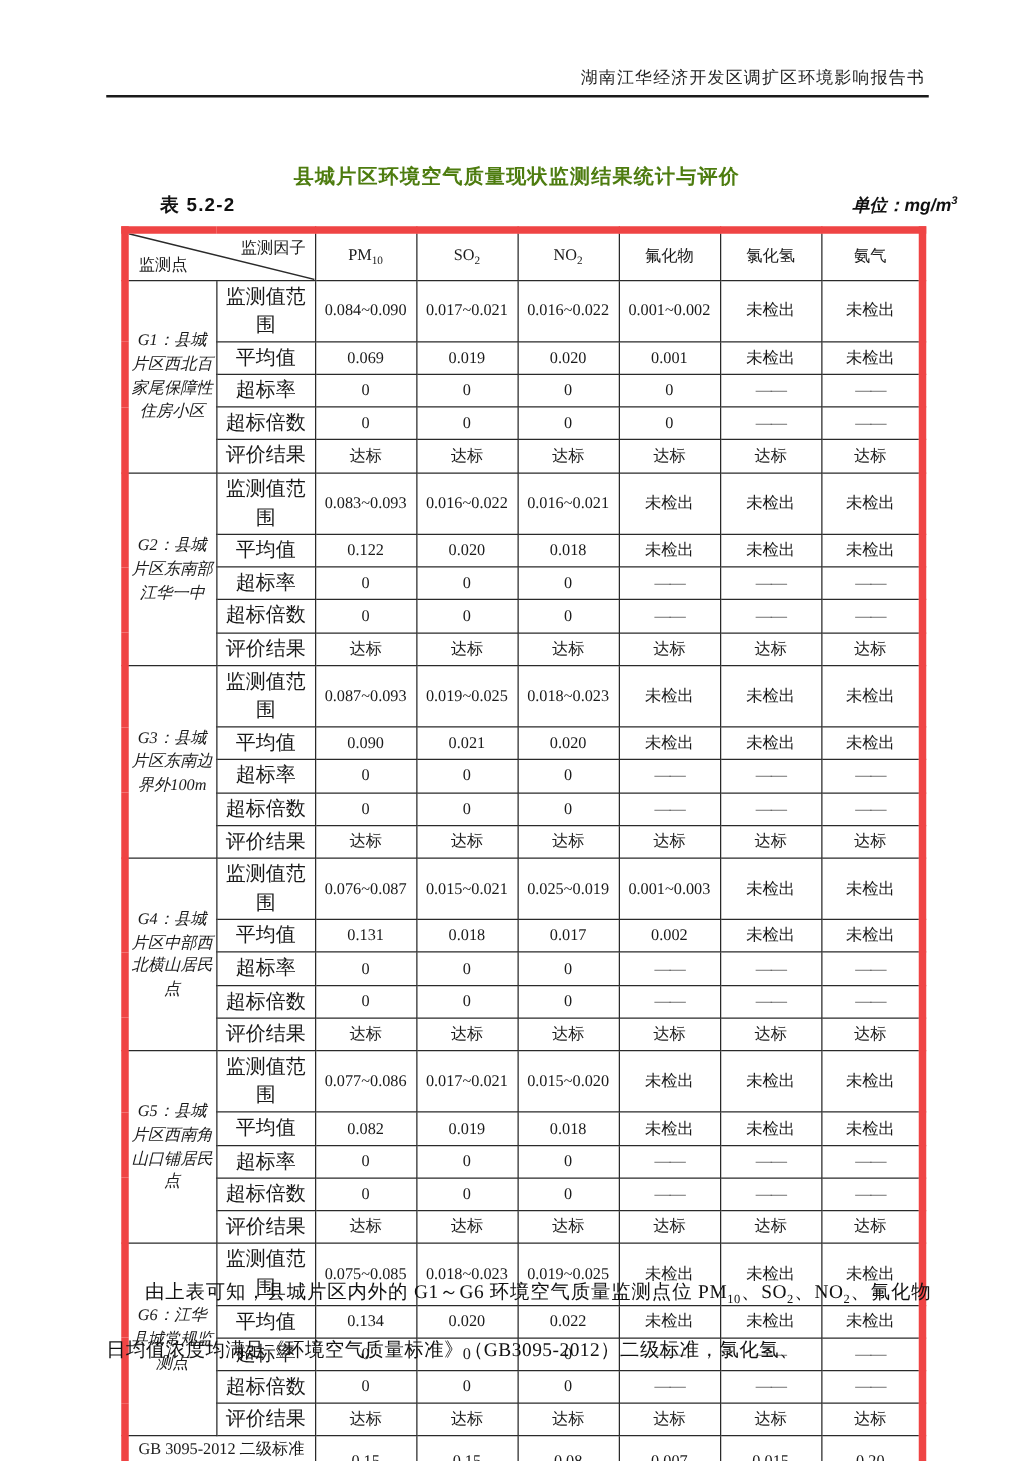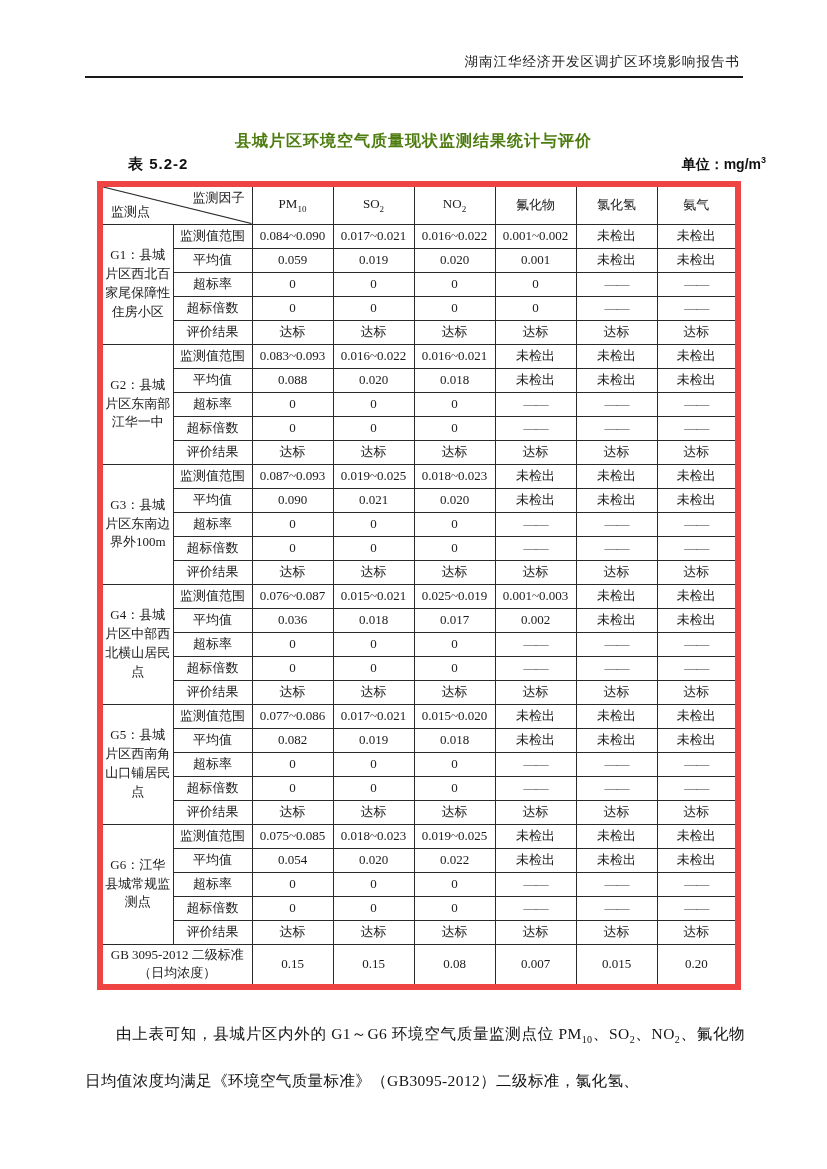--- a/index.html
+++ b/index.html
@@ -26,43 +26,43 @@
     font-family:"Liberation Sans","DejaVu Sans",sans-serif;
     font-weight:bold; font-size:16px; letter-spacing:1px; color:#4d7c0f;
   }
   .table-meta {
     position:absolute; top:155px; left:97px; width:638px;
     display:flex; justify-content:space-between; align-items:flex-end;
     font-family:"Liberation Sans","DejaVu Sans",sans-serif;
     font-weight:bold; color:#111;margin-left:31px;
   }
   .table-label { font-size:15px; letter-spacing:1px; }
-  .unit-label { font-size:14px; }
+  .unit-label { font-size:14px;font-style:italic; }
   .unit-label sup { font-size:9px; }
   table.monitor {
     position:absolute; top:181px; left:97px;
     width:638px; border-collapse:collapse; table-layout:fixed;
     font-size:13px; color:#1a1a1a;
   }
   table.monitor td, table.monitor th {
     border:1px solid #2a2a2a;
     text-align:center; vertical-align:middle;
     padding:1px 2px; font-weight:normal;
     line-height:1.45;
   }
   table.monitor { border:6px solid #ef4444; }
   table.monitor tr.data-row { height:24px; }
   table.monitor tr.header-row { height:40px; }
   table.monitor tr.standard-row { height:40px; }
   td.corner-cell { position:relative; padding:0; }
   td.corner-cell svg { position:absolute; top:0; left:0; width:100%; height:100%; }
   .corner-top { position:absolute; top:2px; right:7px; font-size:13px; }
   .corner-bottom { position:absolute; bottom:2px; left:8px; font-size:13px; }
-  td.point-cell { font-size:13px; padding:2px 4px; line-height:1.55; }
-  td.rowlabel-cell { font-size:13px; }
+  td.point-cell { font-size:13px; padding:2px 4px; line-height:1.55;font-style:italic; }
+  td.rowlabel-cell { font-size:16px; }
   td.value-cell { font-size:13px; }
   td.value-cell.dash { color:#555; letter-spacing:-1px; }
   td.standard-label { font-size:13px; line-height:1.4; }
   th.factor-header sub, td sub { font-size:9px; }
   .body-paragraph {
     position:absolute; top:1013px; left:85px; width:660px;
     font-size:15.5px; line-height:41px;
     text-align:justify; text-indent:2em;
     color:#111; letter-spacing:0.4px;
   }
@@ -121,21 +121,21 @@
           <td class="rowlabel-cell">监测值范围</td>
           <td class="value-cell">0.084~0.090</td>
           <td class="value-cell">0.017~0.021</td>
           <td class="value-cell">0.016~0.022</td>
           <td class="value-cell">0.001~0.002</td>
           <td class="value-cell">未检出</td>
           <td class="value-cell">未检出</td>
         </tr>
         <tr class="data-row">
           <td class="rowlabel-cell">平均值</td>
-          <td class="value-cell">0.059</td>
+          <td class="value-cell">0.069</td>
           <td class="value-cell">0.019</td>
           <td class="value-cell">0.020</td>
           <td class="value-cell">0.001</td>
           <td class="value-cell">未检出</td>
           <td class="value-cell">未检出</td>
         </tr>
         <tr class="data-row">
           <td class="rowlabel-cell">超标率</td>
           <td class="value-cell">0</td>
           <td class="value-cell">0</td>
@@ -167,21 +167,21 @@
           <td class="rowlabel-cell">监测值范围</td>
           <td class="value-cell">0.083~0.093</td>
           <td class="value-cell">0.016~0.022</td>
           <td class="value-cell">0.016~0.021</td>
           <td class="value-cell">未检出</td>
           <td class="value-cell">未检出</td>
           <td class="value-cell">未检出</td>
         </tr>
         <tr class="data-row">
           <td class="rowlabel-cell">平均值</td>
-          <td class="value-cell">0.088</td>
+          <td class="value-cell">0.122</td>
           <td class="value-cell">0.020</td>
           <td class="value-cell">0.018</td>
           <td class="value-cell">未检出</td>
           <td class="value-cell">未检出</td>
           <td class="value-cell">未检出</td>
         </tr>
         <tr class="data-row">
           <td class="rowlabel-cell">超标率</td>
           <td class="value-cell">0</td>
           <td class="value-cell">0</td>
@@ -259,21 +259,21 @@
           <td class="rowlabel-cell">监测值范围</td>
           <td class="value-cell">0.076~0.087</td>
           <td class="value-cell">0.015~0.021</td>
           <td class="value-cell">0.025~0.019</td>
           <td class="value-cell">0.001~0.003</td>
           <td class="value-cell">未检出</td>
           <td class="value-cell">未检出</td>
         </tr>
         <tr class="data-row">
           <td class="rowlabel-cell">平均值</td>
-          <td class="value-cell">0.036</td>
+          <td class="value-cell">0.131</td>
           <td class="value-cell">0.018</td>
           <td class="value-cell">0.017</td>
           <td class="value-cell">0.002</td>
           <td class="value-cell">未检出</td>
           <td class="value-cell">未检出</td>
         </tr>
         <tr class="data-row">
           <td class="rowlabel-cell">超标率</td>
           <td class="value-cell">0</td>
           <td class="value-cell">0</td>
@@ -351,21 +351,21 @@
           <td class="rowlabel-cell">监测值范围</td>
           <td class="value-cell">0.075~0.085</td>
           <td class="value-cell">0.018~0.023</td>
           <td class="value-cell">0.019~0.025</td>
           <td class="value-cell">未检出</td>
           <td class="value-cell">未检出</td>
           <td class="value-cell">未检出</td>
         </tr>
         <tr class="data-row">
           <td class="rowlabel-cell">平均值</td>
-          <td class="value-cell">0.054</td>
+          <td class="value-cell">0.134</td>
           <td class="value-cell">0.020</td>
           <td class="value-cell">0.022</td>
           <td class="value-cell">未检出</td>
           <td class="value-cell">未检出</td>
           <td class="value-cell">未检出</td>
         </tr>
         <tr class="data-row">
           <td class="rowlabel-cell">超标率</td>
           <td class="value-cell">0</td>
           <td class="value-cell">0</td>

